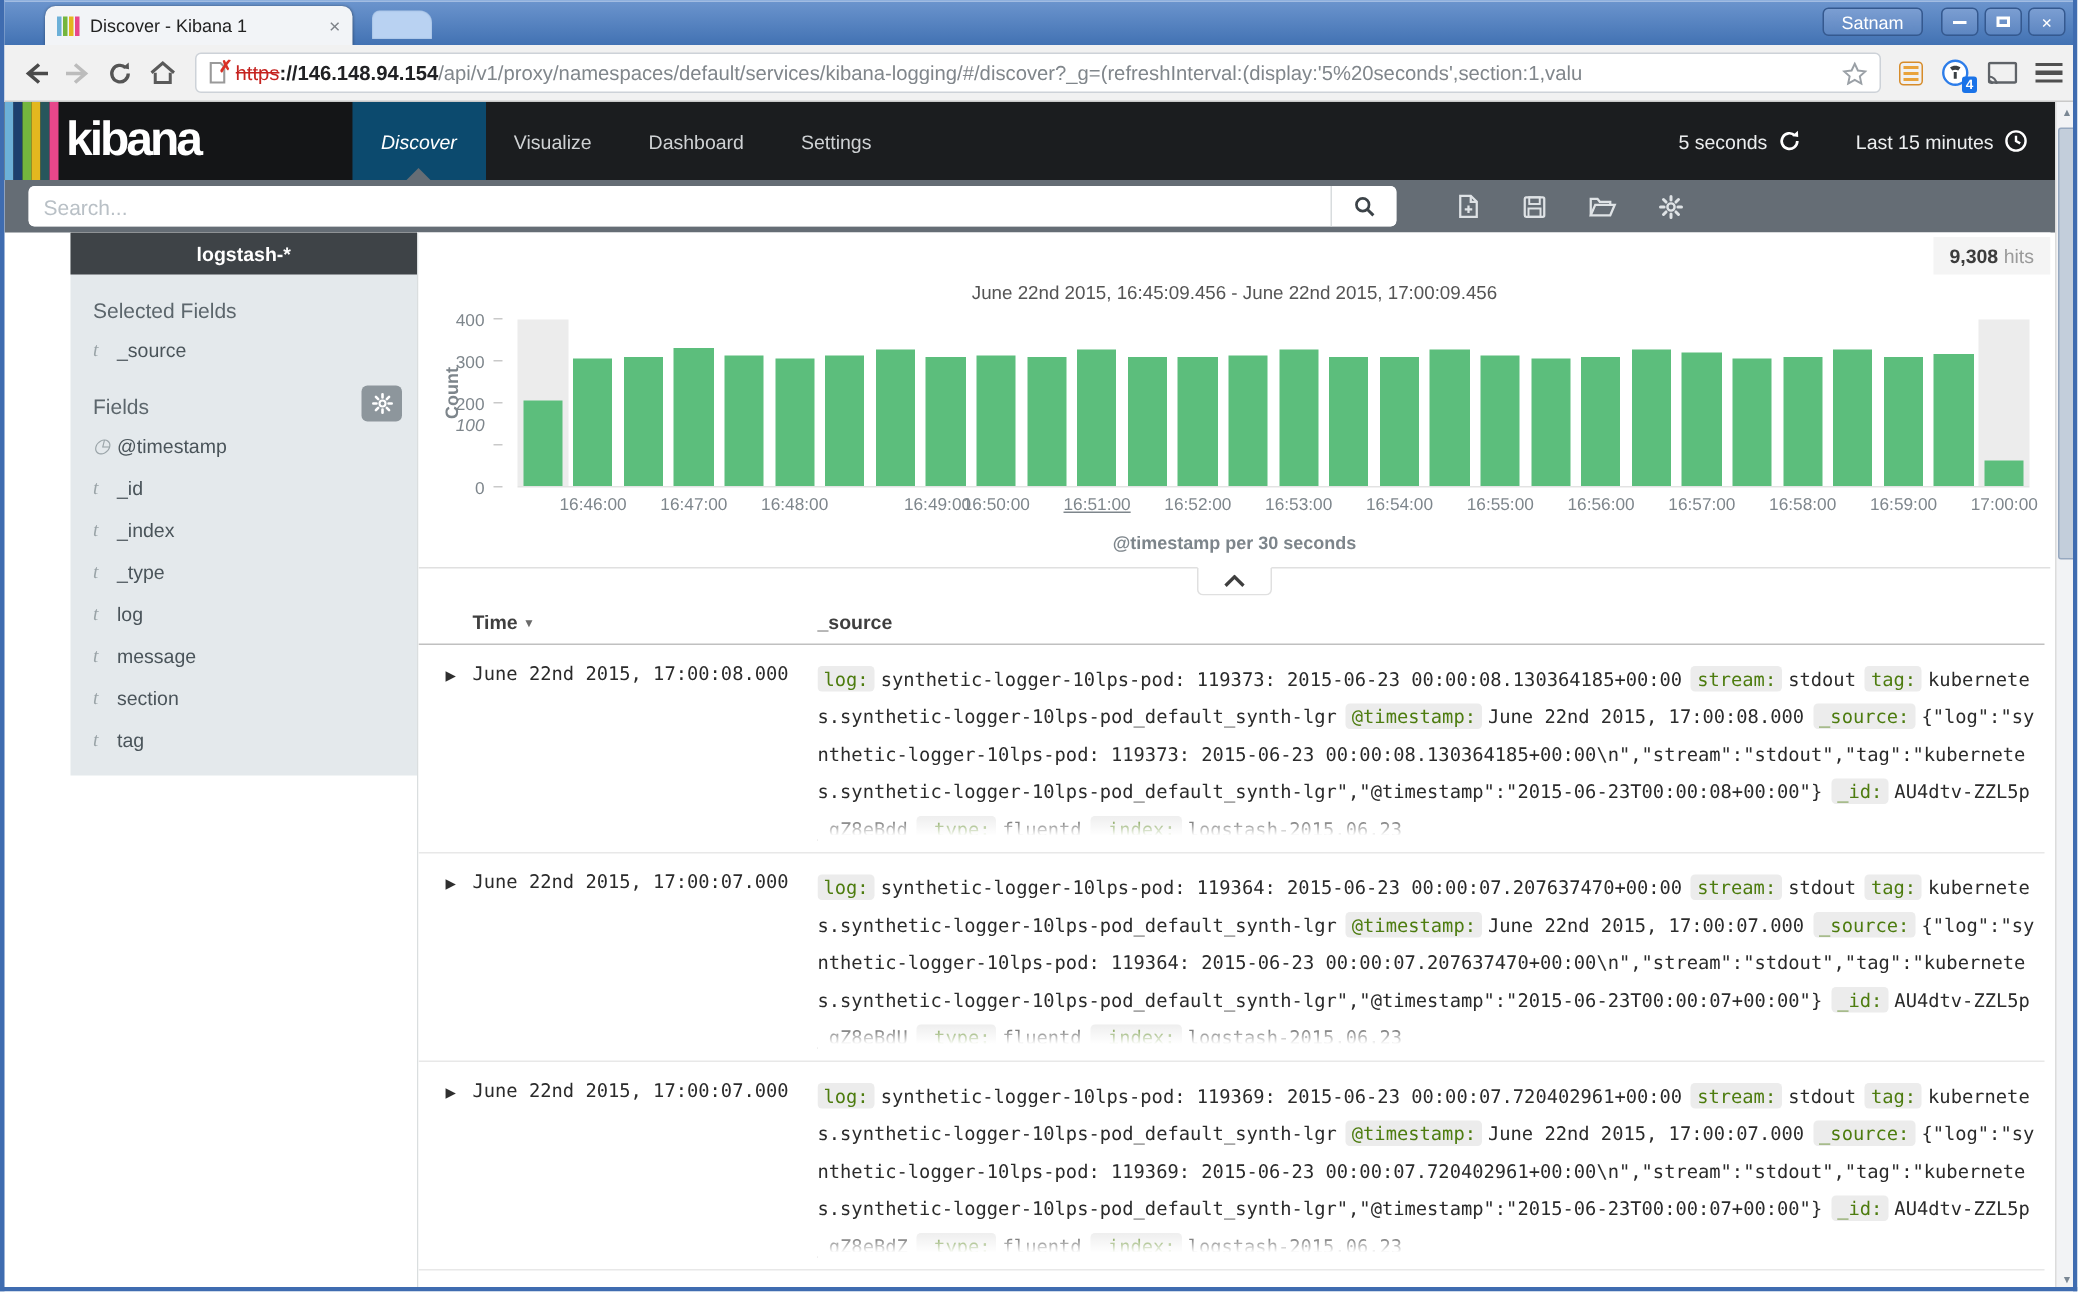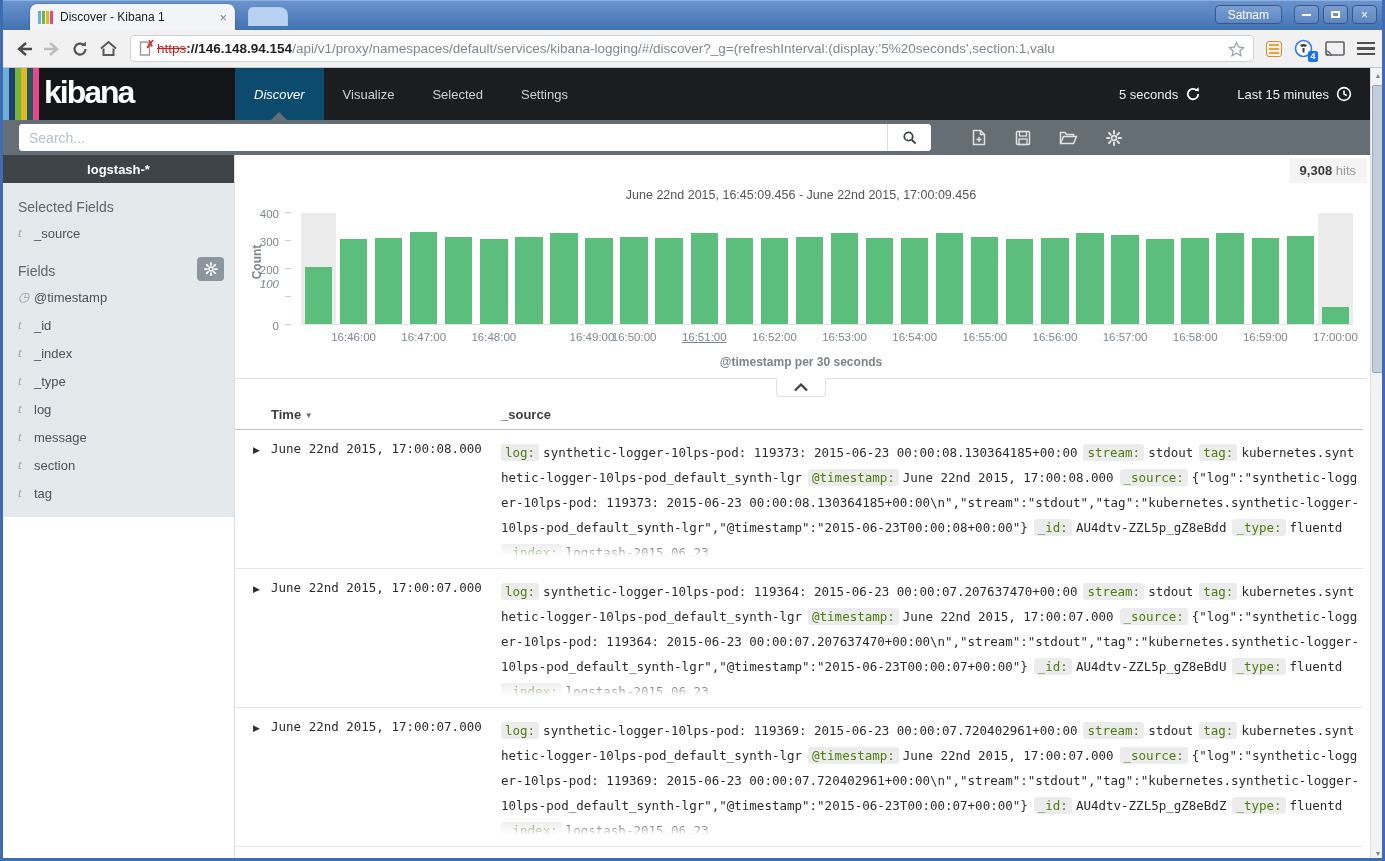--- a/index.html
+++ b/index.html
@@ -76,21 +76,21 @@
                  border-radius:4px; overflow:hidden; }
   .search-input { flex:1; border:0; outline:none; padding:0 10px; font-size:14px; color:#333;
                   font-family:"Liberation Sans",sans-serif; }
   .search-input::placeholder { color:#b9c0c6; }
   .search-btn { width:44px; border-left:1px solid #d8dcde; display:flex; align-items:center;
                 justify-content:center; background:#fff; cursor:pointer; }
   .qicons { display:flex; gap:28px; margin-left:40px; margin-right:22px; align-items:center; }
   .qicon { cursor:pointer; display:flex; }
 
   
-  .page { position:absolute; top:155px; left:0; right:0; bottom:0; display:flex; }
+  .page { position:absolute; top:155px; left:0; right:0; bottom:0; display:flex;padding-left:44px; }
   .sidebar-col { width:232px; flex:0 0 auto; background:#fff; border-right:1px solid #dadedf; }
   .sidebar-panel { background:#e4e9ec; padding-bottom:10px; }
   .index-header { height:28px; background:#3e4347; color:#fff; font-size:13px; font-weight:bold;
                   display:flex; align-items:center; justify-content:center; }
   .side-heading { font-size:14px; color:#5c666c; padding:16px 0 4px 15px; position:relative; }
   .fields-gear { position:absolute; right:10px; top:10px; width:27px; height:24px; background:#8d969c;
                  border-radius:4px; display:flex; align-items:center; justify-content:center; cursor:pointer; }
   .field-item { display:flex; align-items:center; height:28px; padding-left:15px; font-size:13px;
                 color:#4a545a; cursor:pointer; }
   .field-icon { width:16px; color:#9aa4a8; font-family:"Liberation Serif",serif; font-style:italic;
@@ -258,21 +258,21 @@
           <i style="background:#74b63e"></i>
           <i style="background:#e3b71f"></i>
           <i style="background:#27565c"></i>
           <i style="background:#e8478b"></i>
       </span>
       <span class="logo-text">kibana</span>
     </div>
     <div class="nav-items">
       <span class="nav-item active">Discover</span>
       <span class="nav-item">Visualize</span>
-      <span class="nav-item">Selected</span>
+      <span class="nav-item">Dashboard</span>
       <span class="nav-item">Settings</span>
     </div>
     <div class="nav-right">
       <span>5 seconds</span>
       <span>
         <svg width="16" height="16" viewBox="0 0 16 16">
             <path d="M13.2 8 a5.2 5.2 0 1 1 -1.6-3.7" stroke="#fff" stroke-width="1.8" fill="none"></path>
             <path d="M13.6 1.2 L13.8 5.4 L9.7 4.6 Z" fill="#fff"></path>
           </svg>
       </span>

